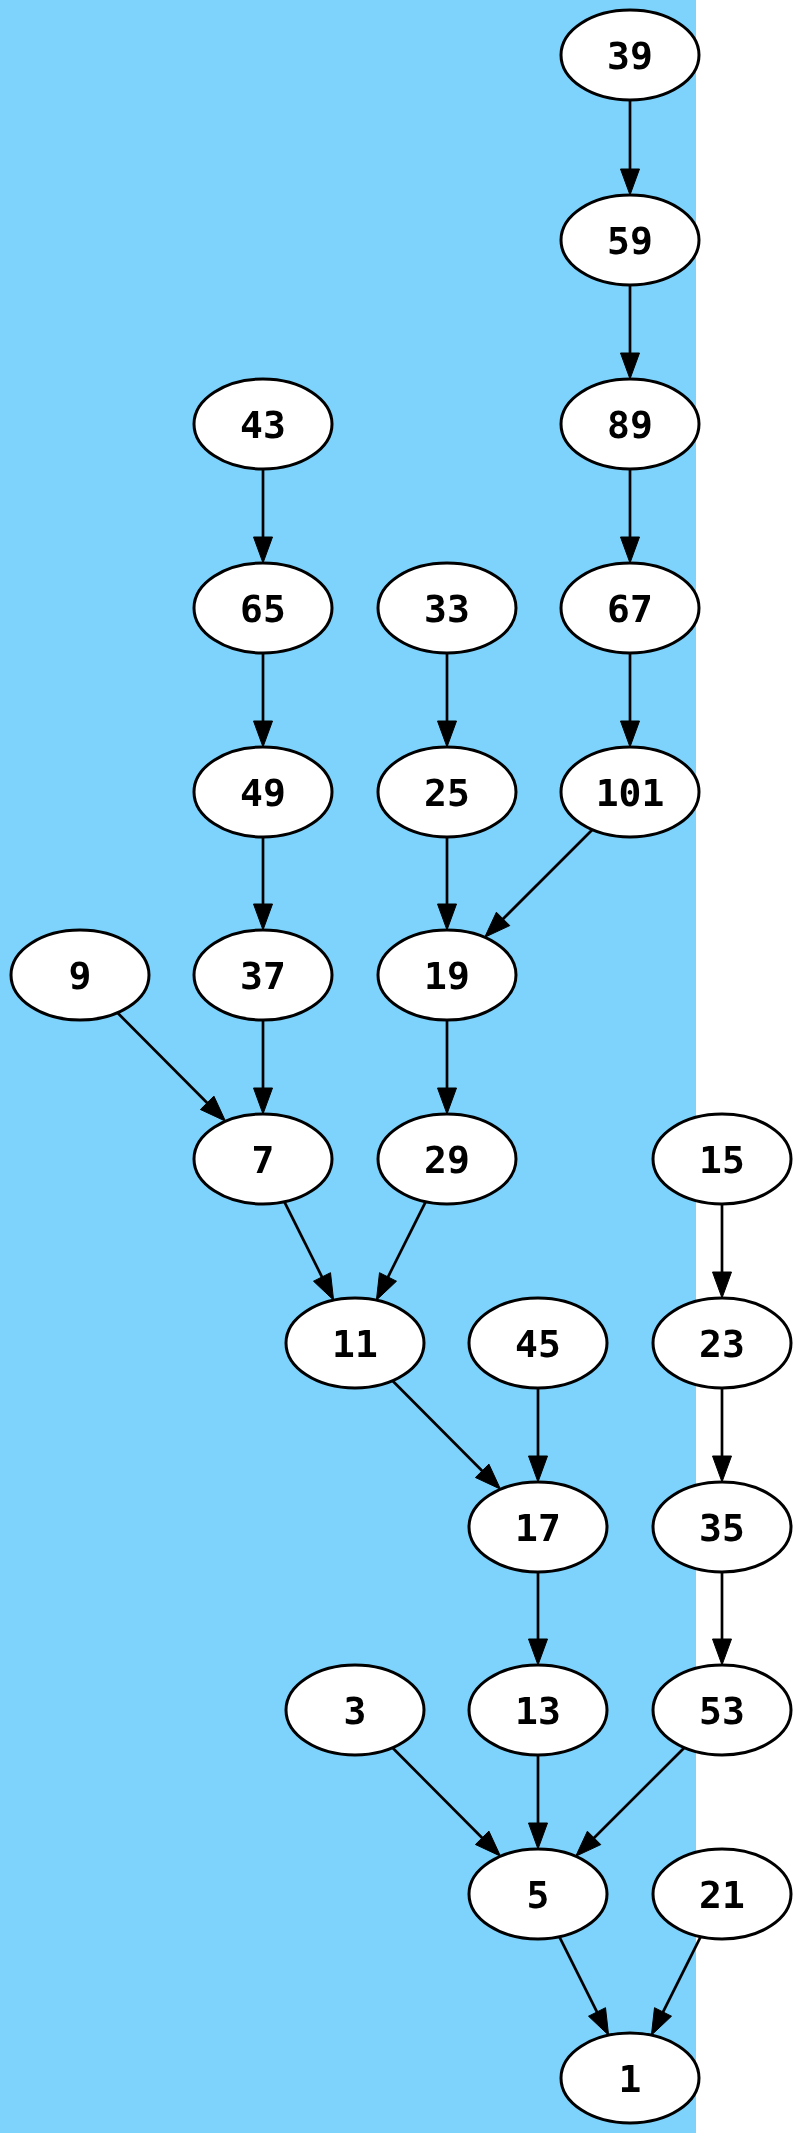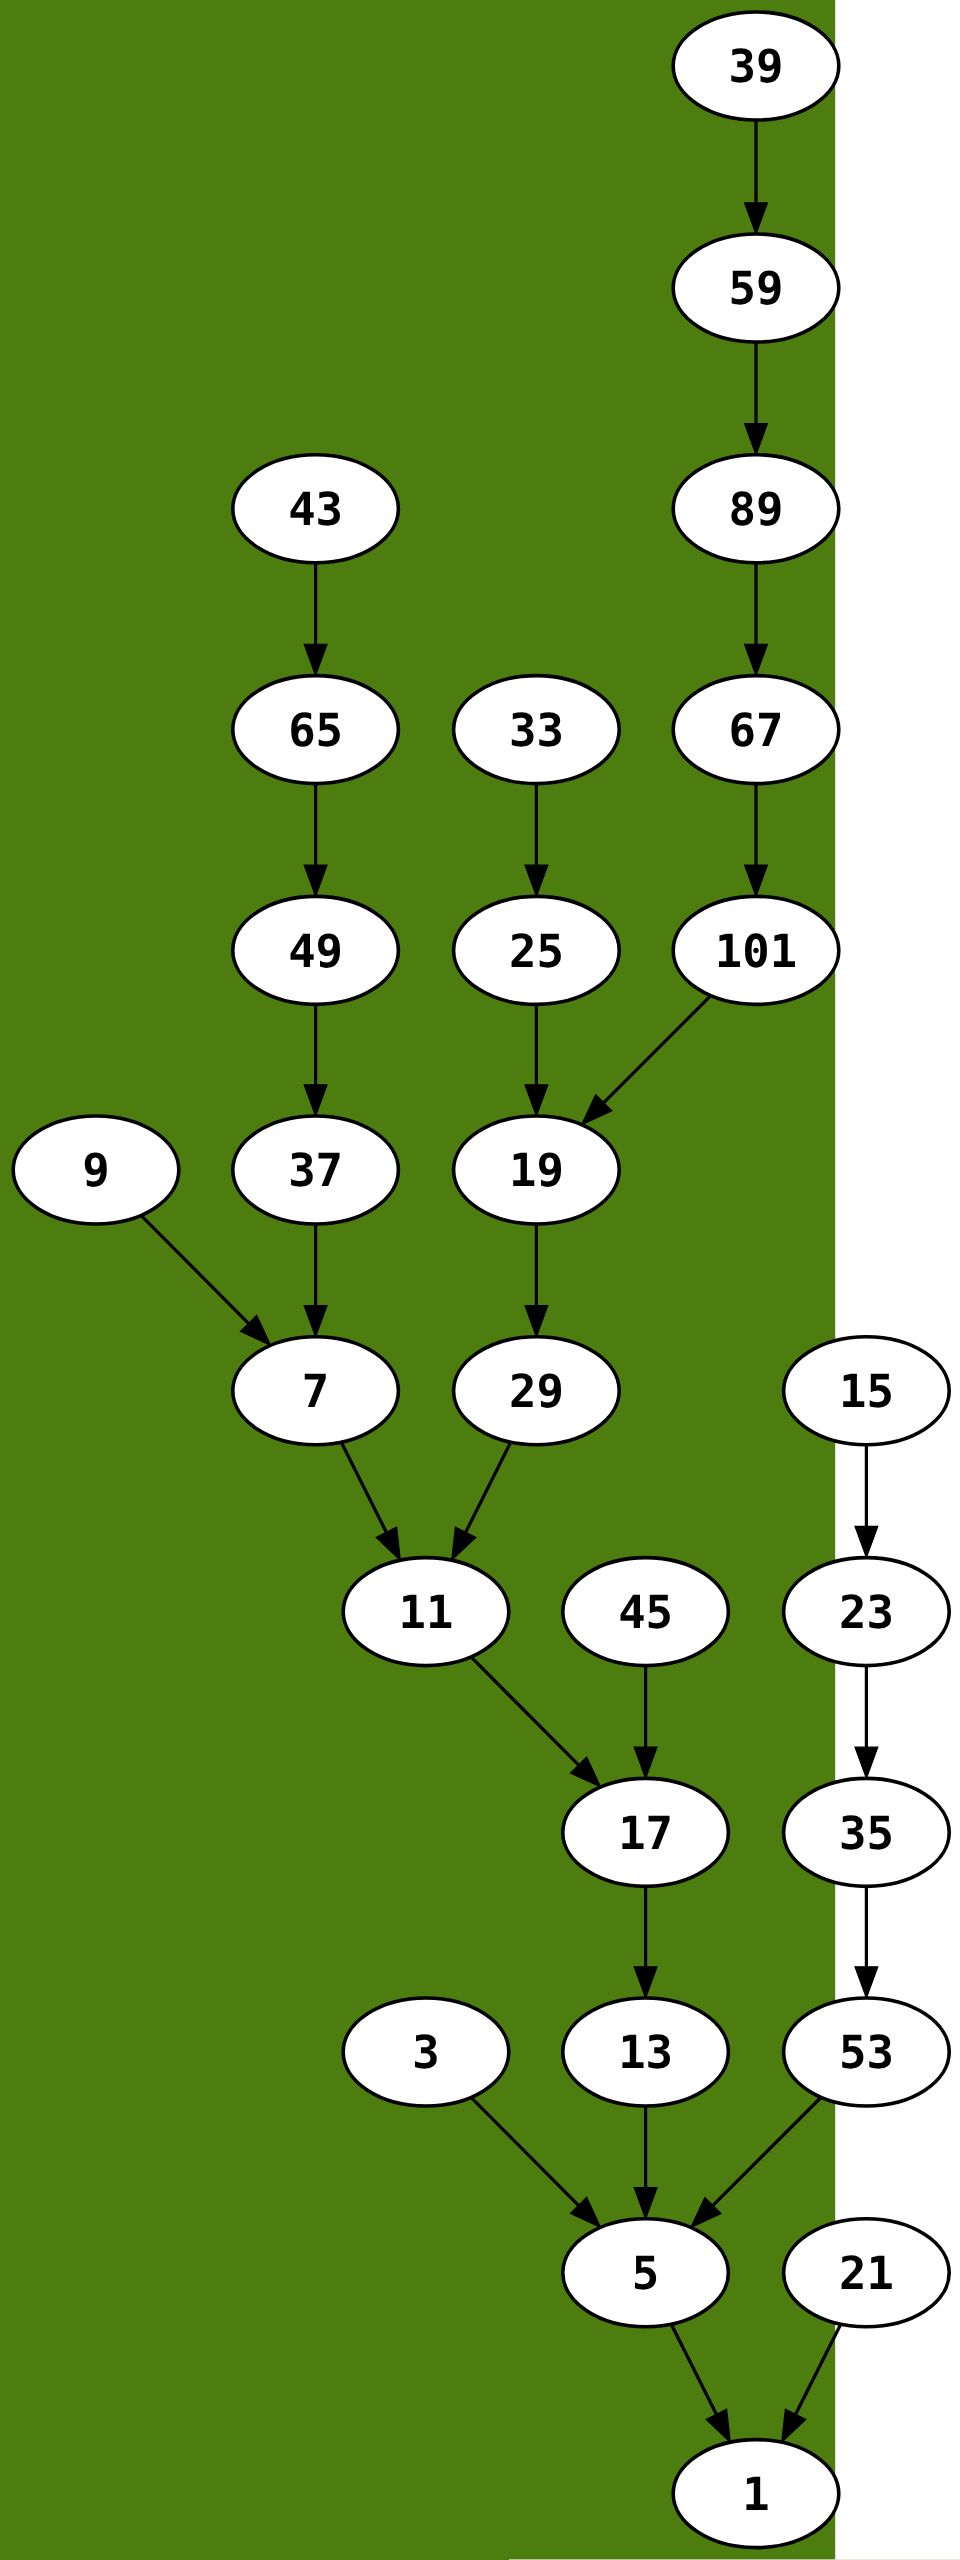--- a/index.html
+++ b/index.html
@@ -3,21 +3,21 @@
 <meta charset="utf-8">
 <style>
   html, body {
     margin: 0;
     padding: 0;
     background: #ffffff;
   }
   .canvas-wrap {
     width: 696px;
     height: 2133px;
-    background: #4d7c0f;
+    background: #7dd3fc;
     position: relative;
     text-align: right;
   }
   svg {
     display: block;
   }
   .edge-line {
     stroke: #000000;
     stroke-width: 2.7;
     fill: none;

